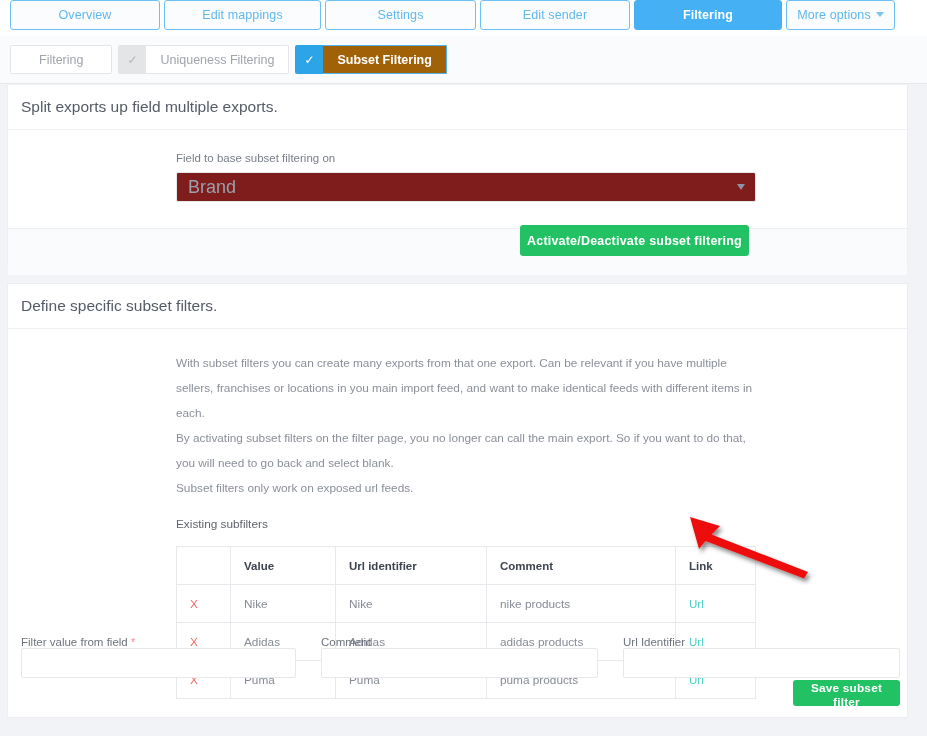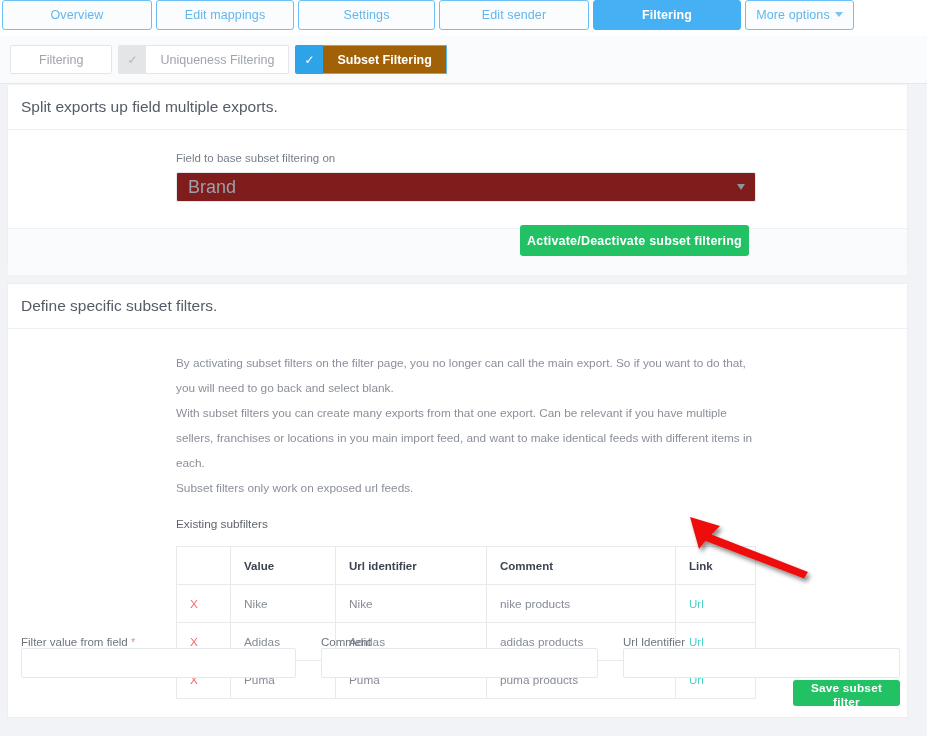--- a/index.html
+++ b/index.html
@@ -20,40 +20,40 @@
 
   
   .topbar {
     position: absolute;
     left: 0; top: 0;
     width: 927px;
     height: 36px;
     background: #ffffff;
     display: flex;
     align-items: flex-start;
-    padding-left: 2px;
+    padding-left: 10px;
   }
   .ttab {
     height: 30px;
     line-height: 28px;
     margin-right: 4px;
     border: 1px solid #6cc0f5;
     border-radius: 3px;
     background: #fbfcfd;
     color: #60b8ee;
     font-size: 12.5px;
     text-align: center;
     cursor: pointer;
     white-space: nowrap;
     padding: 0 10px;
     letter-spacing: .1px;
   }
   .ttab.w1 { width: 150px; }
-  .ttab.w2 { width: 138px; }
-  .ttab.w3 { width: 137px; }
+  .ttab.w2 { width: 157px; }
+  .ttab.w3 { width: 151px; }
   .ttab.w4 { width: 150px; }
   .ttab.w5 { width: 148px; }
   .ttab.w6 { width: 109px; color:#5eb8ee; }
   .ttab.active {
     background: #45b0f3;
     border-color: #45b0f3;
     color: #ffffff;
     font-weight: bold;
   }
   .caret-dn {
@@ -316,22 +316,22 @@
       </div>
     </div>
     <div class="panel-foot" style="height:47px;"></div>
     <button class="btn-green" id="activateBtn">Activate/Deactivate subset filtering</button>
   </div>
 
   <div class="panel" id="panel2">
     <div class="panel-head">Define specific subset filters.</div>
 
     <div class="desc">
+      <p>With subset filters you can create many exports from that one export. Can be relevant if you have multiple sellers, franchises or locations in you main import feed, and want to make identical feeds with different items in each.</p>
       <p>By activating subset filters on the filter page, you no longer can call the main export. So if you want to do that, you will need to go back and select blank.</p>
-      <p>With subset filters you can create many exports from that one export. Can be relevant if you have multiple sellers, franchises or locations in you main import feed, and want to make identical feeds with different items in each.</p>
       <p>Subset filters only work on exposed url feeds.</p>
       <p class="sub">Existing subfilters</p>
     </div>
 
     <table class="subfilters">
       <colgroup>
         <col class="col-x">
           <col class="col-v">
           <col class="col-u">
           <col class="col-c">

